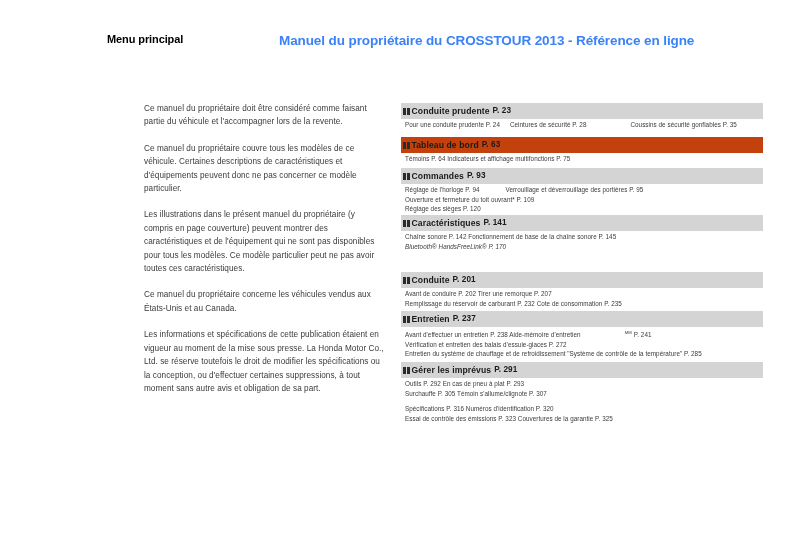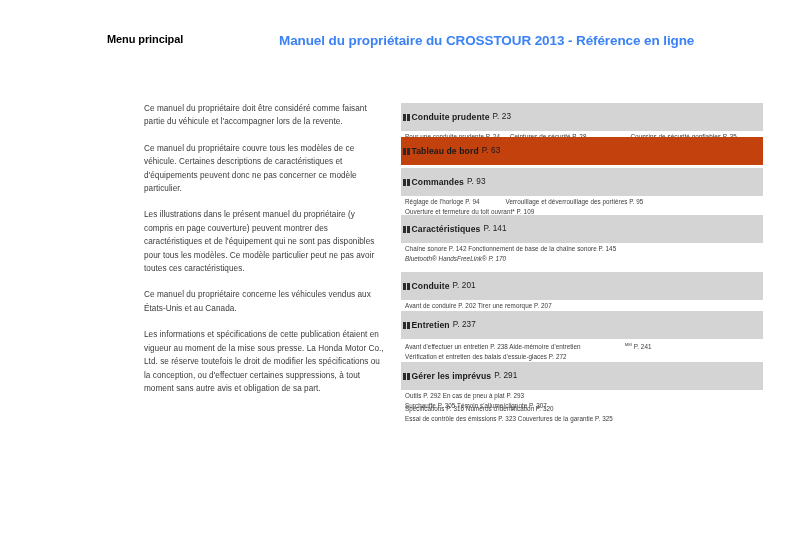--- a/index.html
+++ b/index.html
@@ -66,21 +66,21 @@
   .right-col {
     position: absolute;
     left: 401px;
     top: 103px;
     width: 362px;
   }
   .toc-section { margin-bottom: 0; }
 
   .section-bar {
     background: #d4d4d4;
-    height: 28px;
+    height: 16px;
     line-height: 12px;
     padding: 0 0 0 2px;
     display: flex;
     align-items: center;
     white-space: nowrap;
     overflow: hidden;
   }
   .section-icon {
     display: inline-block;
     width: 7px;
@@ -101,21 +101,21 @@
   .section-icon::after  { left: 4px; width: 3px; }
 
   .section-title {
     font-size: 8.6px;
     font-weight: bold;
     color: #1a1a1a;
     letter-spacing: 0.1px;
   }
   .section-page {
     font-size: 8.2px;
-    font-weight: normal;
+    font-weight: bold;
     color: #1a1a1a;
     margin-left: 3px;
     letter-spacing: 0.1px;
   }
 
   .sub-rows { padding: 1px 0 0 4px; }
   .sub-row {
     font-size: 6.3px;
     line-height: 9.6px;
     color: #3a3a3a;

